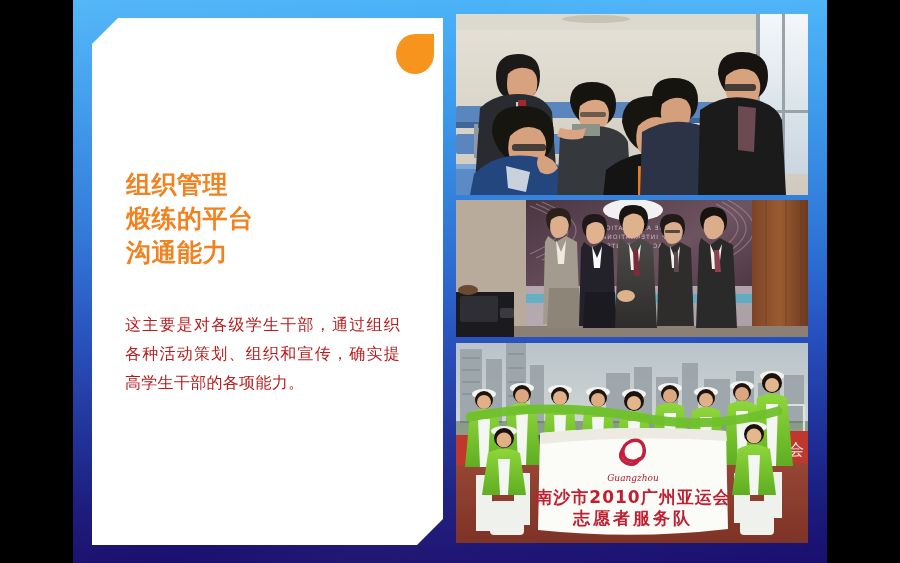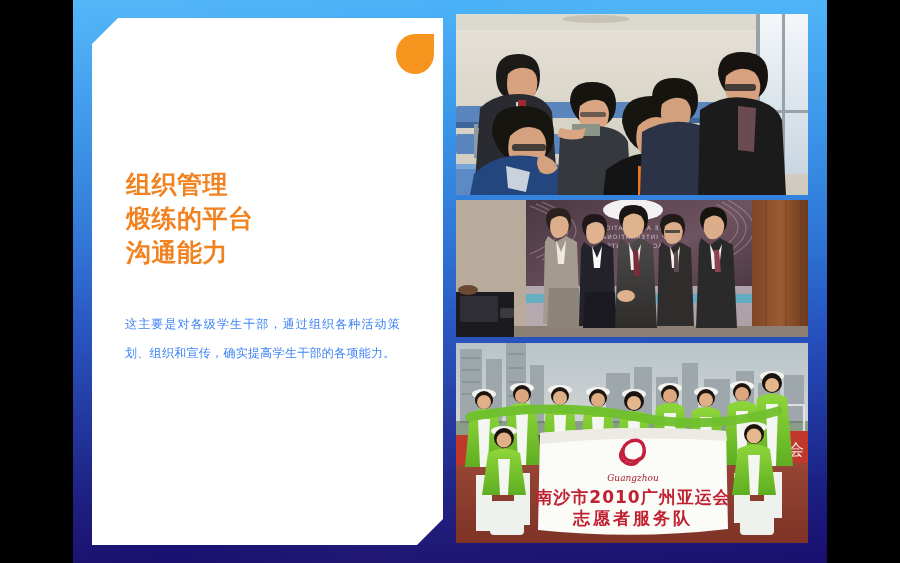--- a/index.html
+++ b/index.html
@@ -102,22 +102,22 @@
     letter-spacing: 0.5px;
     white-space: nowrap;
   }
 
   
   #body-paragraph {
     position: absolute;
     left: 33px;
     top: 292px;
     width: 275px;
-    color: #3b82f6;
-    font-size: 12px;
+    color: #b91c1c;
+    font-size: 16px;
     line-height: 29px;
     letter-spacing: 0.3px;
     text-align: justify;
     text-justify: inter-character;
   }
 
   
   #photo-column {
     position: absolute;
     left: 383px;   

